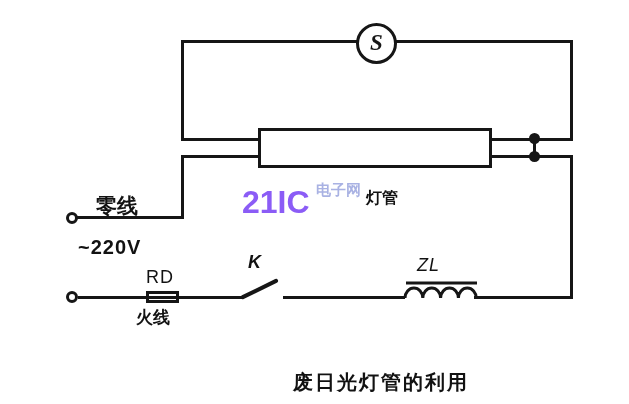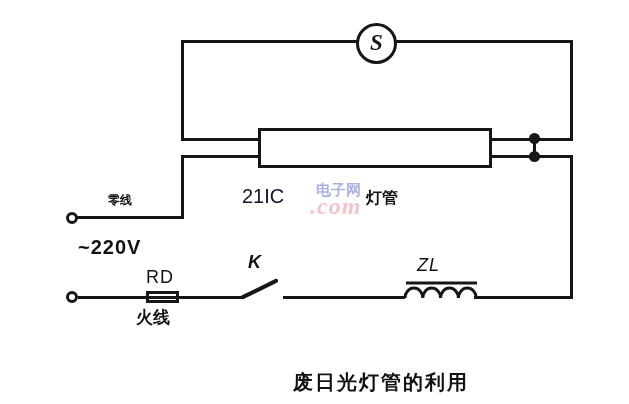--- a/index.html
+++ b/index.html
@@ -41,53 +41,52 @@
     border:3px solid #161616;background:transparent;
   }
   #switch-blade{
     position:absolute;left:241px;top:296px;width:41px;height:4px;
     background:#161616;transform-origin:0 50%;transform:rotate(-26deg);
     border-radius:2px;z-index:2;
   }
   #coil{position:absolute;left:402px;top:277px;z-index:2;}
 
   .zh{font-weight:bold;}
-  #lbl-neutral{left:108px;top:192px;font-size:12px;}
+  #lbl-neutral{left:96px;top:192px;font-size:21px;}
   #lbl-voltage{left:78px;top:236px;font-size:20px;font-weight:bold;letter-spacing:1px;}
   #lbl-fuse{left:146px;top:267px;font-size:18px;font-weight:normal;letter-spacing:1px;}
   #lbl-switch{left:248px;top:252px;font-size:18px;font-style:italic;font-weight:bold;}
   #lbl-live{left:95px;top:306px;font-size:17px;margin-left:41px;}
   #lbl-ballast{left:417px;top:255px;font-size:18px;font-weight:normal;font-style:italic;letter-spacing:1px;}
   #lbl-lamp{left:366px;top:188px;font-size:16px;}
   #caption{
     left:293px;top:369px;font-size:20px;font-weight:bold;letter-spacing:2px;
     font-family:Liberation Mono, monospace;
   }
 
   .wm{position:absolute;z-index:0;line-height:1;}
   #wm-brand{
-    left:242px;top:186px;font-size:20px;font-weight:normal;
-    color:#0f172a;letter-spacing:0px;
+    left:242px;top:186px;font-size:32px;font-weight:bold;
+    color:#8b5cf6;letter-spacing:0px;
   }
   #wm-site{
     left:316px;top:182px;font-size:15px;font-weight:bold;color:#a9b2e3;
   }
   #wm-domain{
     left:310px;top:194px;font-size:24px;font-weight:bold;font-style:italic;
     font-family:"Liberation Serif", serif;color:#f3c5cd;letter-spacing:1px;
   }
 </style>
 </head>
 <body>
 
 <div id="canvas">
 
   <div class="wm" id="wm-brand">21IC</div>
   <div class="wm" id="wm-site">电子网</div>
-  <div class="wm" id="wm-domain">.com</div>
 
   <div class="wire" style="left:181px;top:40px;width:392px;height:3px;"></div>
   <div class="wire" style="left:181px;top:40px;width:3px;height:100px;"></div>
   <div class="wire" style="left:570px;top:40px;width:3px;height:100px;"></div>
   <div class="comp" id="starter">
     <span class="s-glyph">S</span>
   </div>
 
   <div class="wire" style="left:181px;top:138px;width:80px;height:3px;"></div>
   <div class="wire" style="left:181px;top:155px;width:80px;height:3px;"></div>

